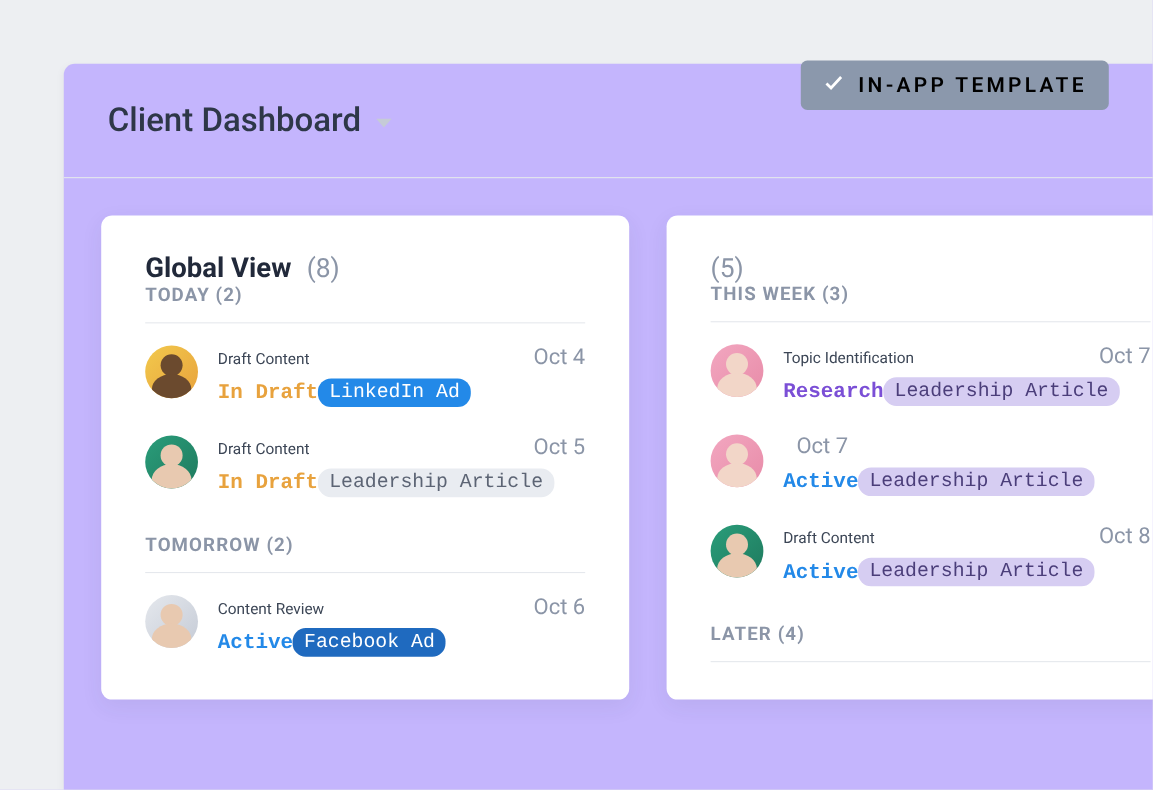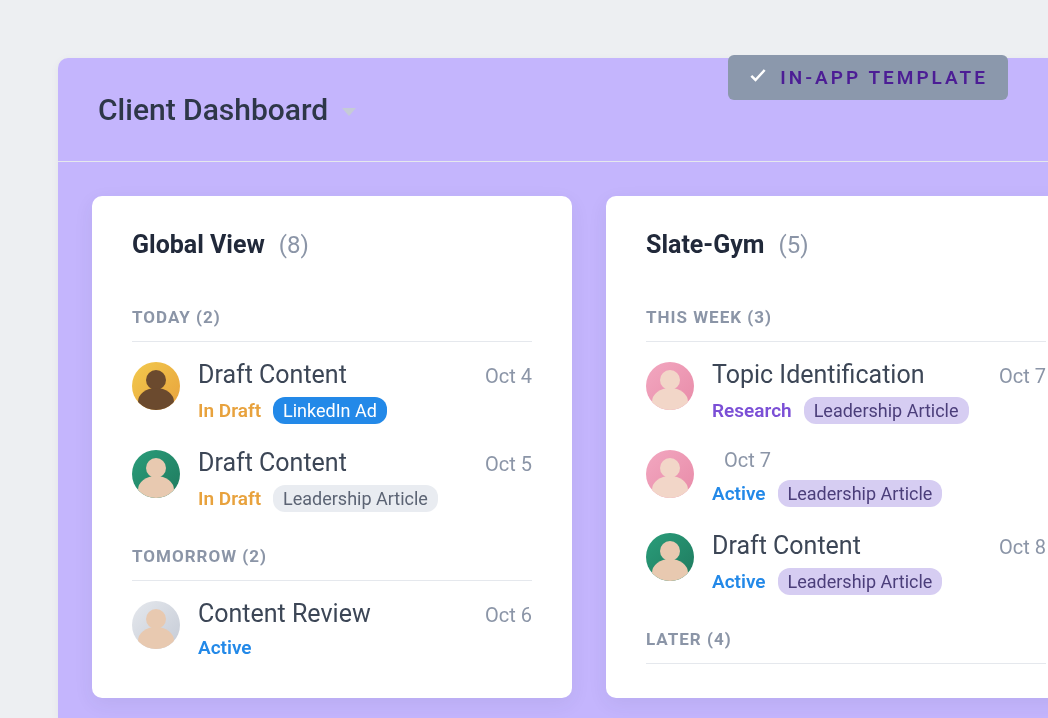--- a/index.html
+++ b/index.html
@@ -13,21 +13,21 @@
       width: 1048px;
       height: 718px;
       overflow: hidden;
       position: relative;
     }
     .template-badge {
       position: absolute;
       top: 55px;
       right: 40px;
       background: #8b98ac;
-      color: #4c1d95;
+      color: #000000;
       padding: 10px 20px;
       border-radius: 6px;
       font-size: 19px;
       font-weight: 600;
       letter-spacing: 3px;
       display: flex;
       align-items: center;
       gap: 12px;
       z-index: 10;
     }
@@ -78,21 +78,20 @@
       border-radius: 10px;
       box-shadow: 0 6px 20px rgba(40,50,70,0.07);
       width: 480px;
       padding: 34px 40px 0 40px;
       flex-shrink: 0;
     }
     .column-header {
       display: flex;
       align-items: baseline;
       gap: 14px;
-      margin-bottom: 48px;
     }
     .column-title {
       font-size: 25px;
       font-weight: 700;
       color: #21293a;
     }
     .column-count {
       font-size: 24px;
       font-weight: 400;
       color: #8b95a7;
@@ -126,39 +125,39 @@
       flex: 1;
       min-width: 0;
     }
     .task-top {
       display: flex;
       justify-content: space-between;
       align-items: baseline;
       margin-bottom: 8px;
     }
     .task-title {
-      font-size: 25px;
+      font-size: 14px;
       font-weight: 400;
       color: #3c4656;
       white-space: nowrap;
       overflow: hidden;
       text-overflow: ellipsis;
       text-align: right;
     }
     .task-date {
       font-size: 20px;
       font-weight: 400;
       color: #8b95a7;
       white-space: nowrap;
       margin-left: 12px;
     }
     .task-bottom {
       display: flex;
       align-items: center;
-      gap: 12px;
+      font-family: Liberation Mono, monospace;
     }
     .status {
       font-size: 19px;
       font-weight: 600;
     }
     .status-draft { color: #e8a23d; }
     .status-active { color: #2389e8; }
     .status-research { color: #7b4fd6; }
     .tag {
       font-size: 18px;
@@ -240,28 +239,28 @@
               <div style="position: absolute; width: 20px; height: 20px; border-radius: 50%; background: rgb(232, 201, 176); top: 8px; left: 14px;"></div>
               <div style="position: absolute; width: 36px; height: 28px; border-radius: 50% 50% 0px 0px; background: rgb(232, 201, 176); top: 26px; left: 6px;"></div>
             </div>
             <div class="task-body">
               <div class="task-top">
                 <span class="task-title">Content Review</span>
                 <span class="task-date">Oct 6</span>
               </div>
               <div class="task-bottom">
                 <span class="status status-active">Active</span>
+                <span class="tag tag-dblue">Facebook Ad</span>
               </div>
             </div>
           </div>
         </div>
       </div>
       <div class="column-card">
         <div class="column-header">
-          <span class="column-title">Slate-Gym</span>
           <span class="column-count">(5)</span>
         </div>
         <div class="group-block">
           <div class="group-label">THIS WEEK (3)</div>
           <div class="group-divider"></div>
           <div class="task-item">
             <div class="avatar" style="background: linear-gradient(135deg, rgb(242, 167, 192), rgb(232, 139, 168)); position: relative; overflow: hidden;">
               <div style="position: absolute; width: 20px; height: 20px; border-radius: 50%; background: rgb(242, 214, 200); top: 8px; left: 14px;"></div>
               <div style="position: absolute; width: 36px; height: 28px; border-radius: 50% 50% 0px 0px; background: rgb(242, 214, 200); top: 26px; left: 6px;"></div>
             </div>

